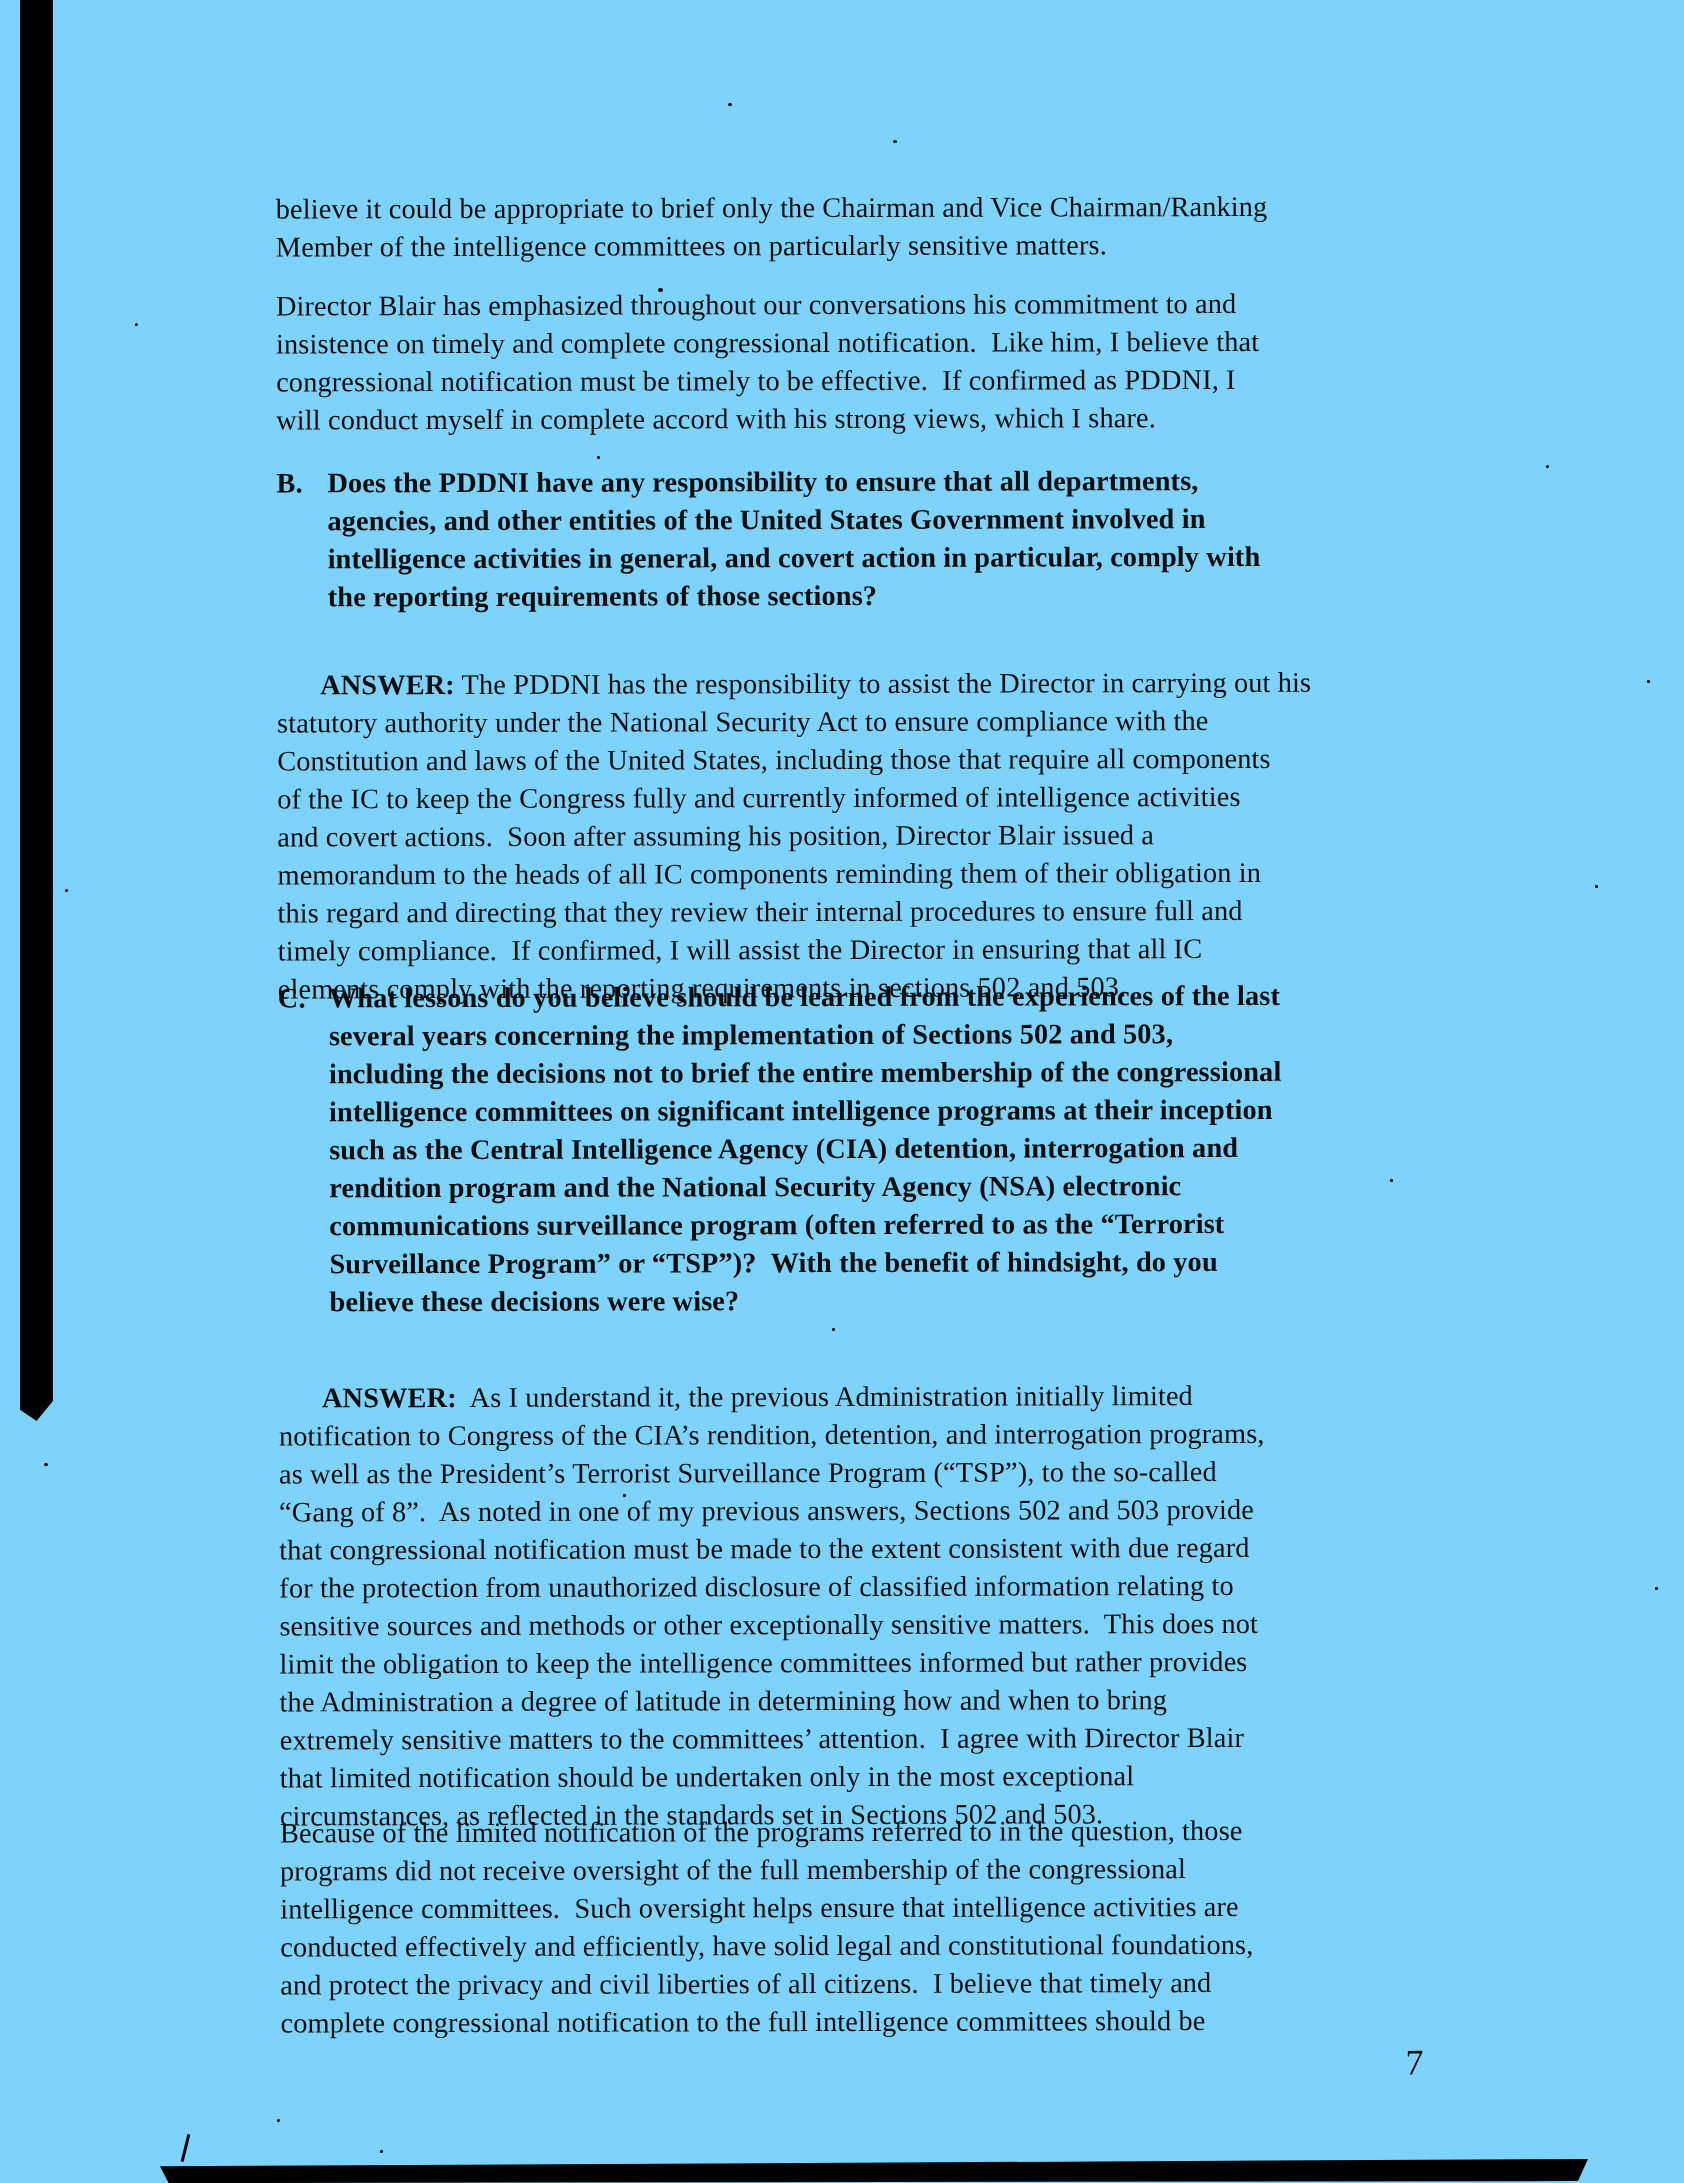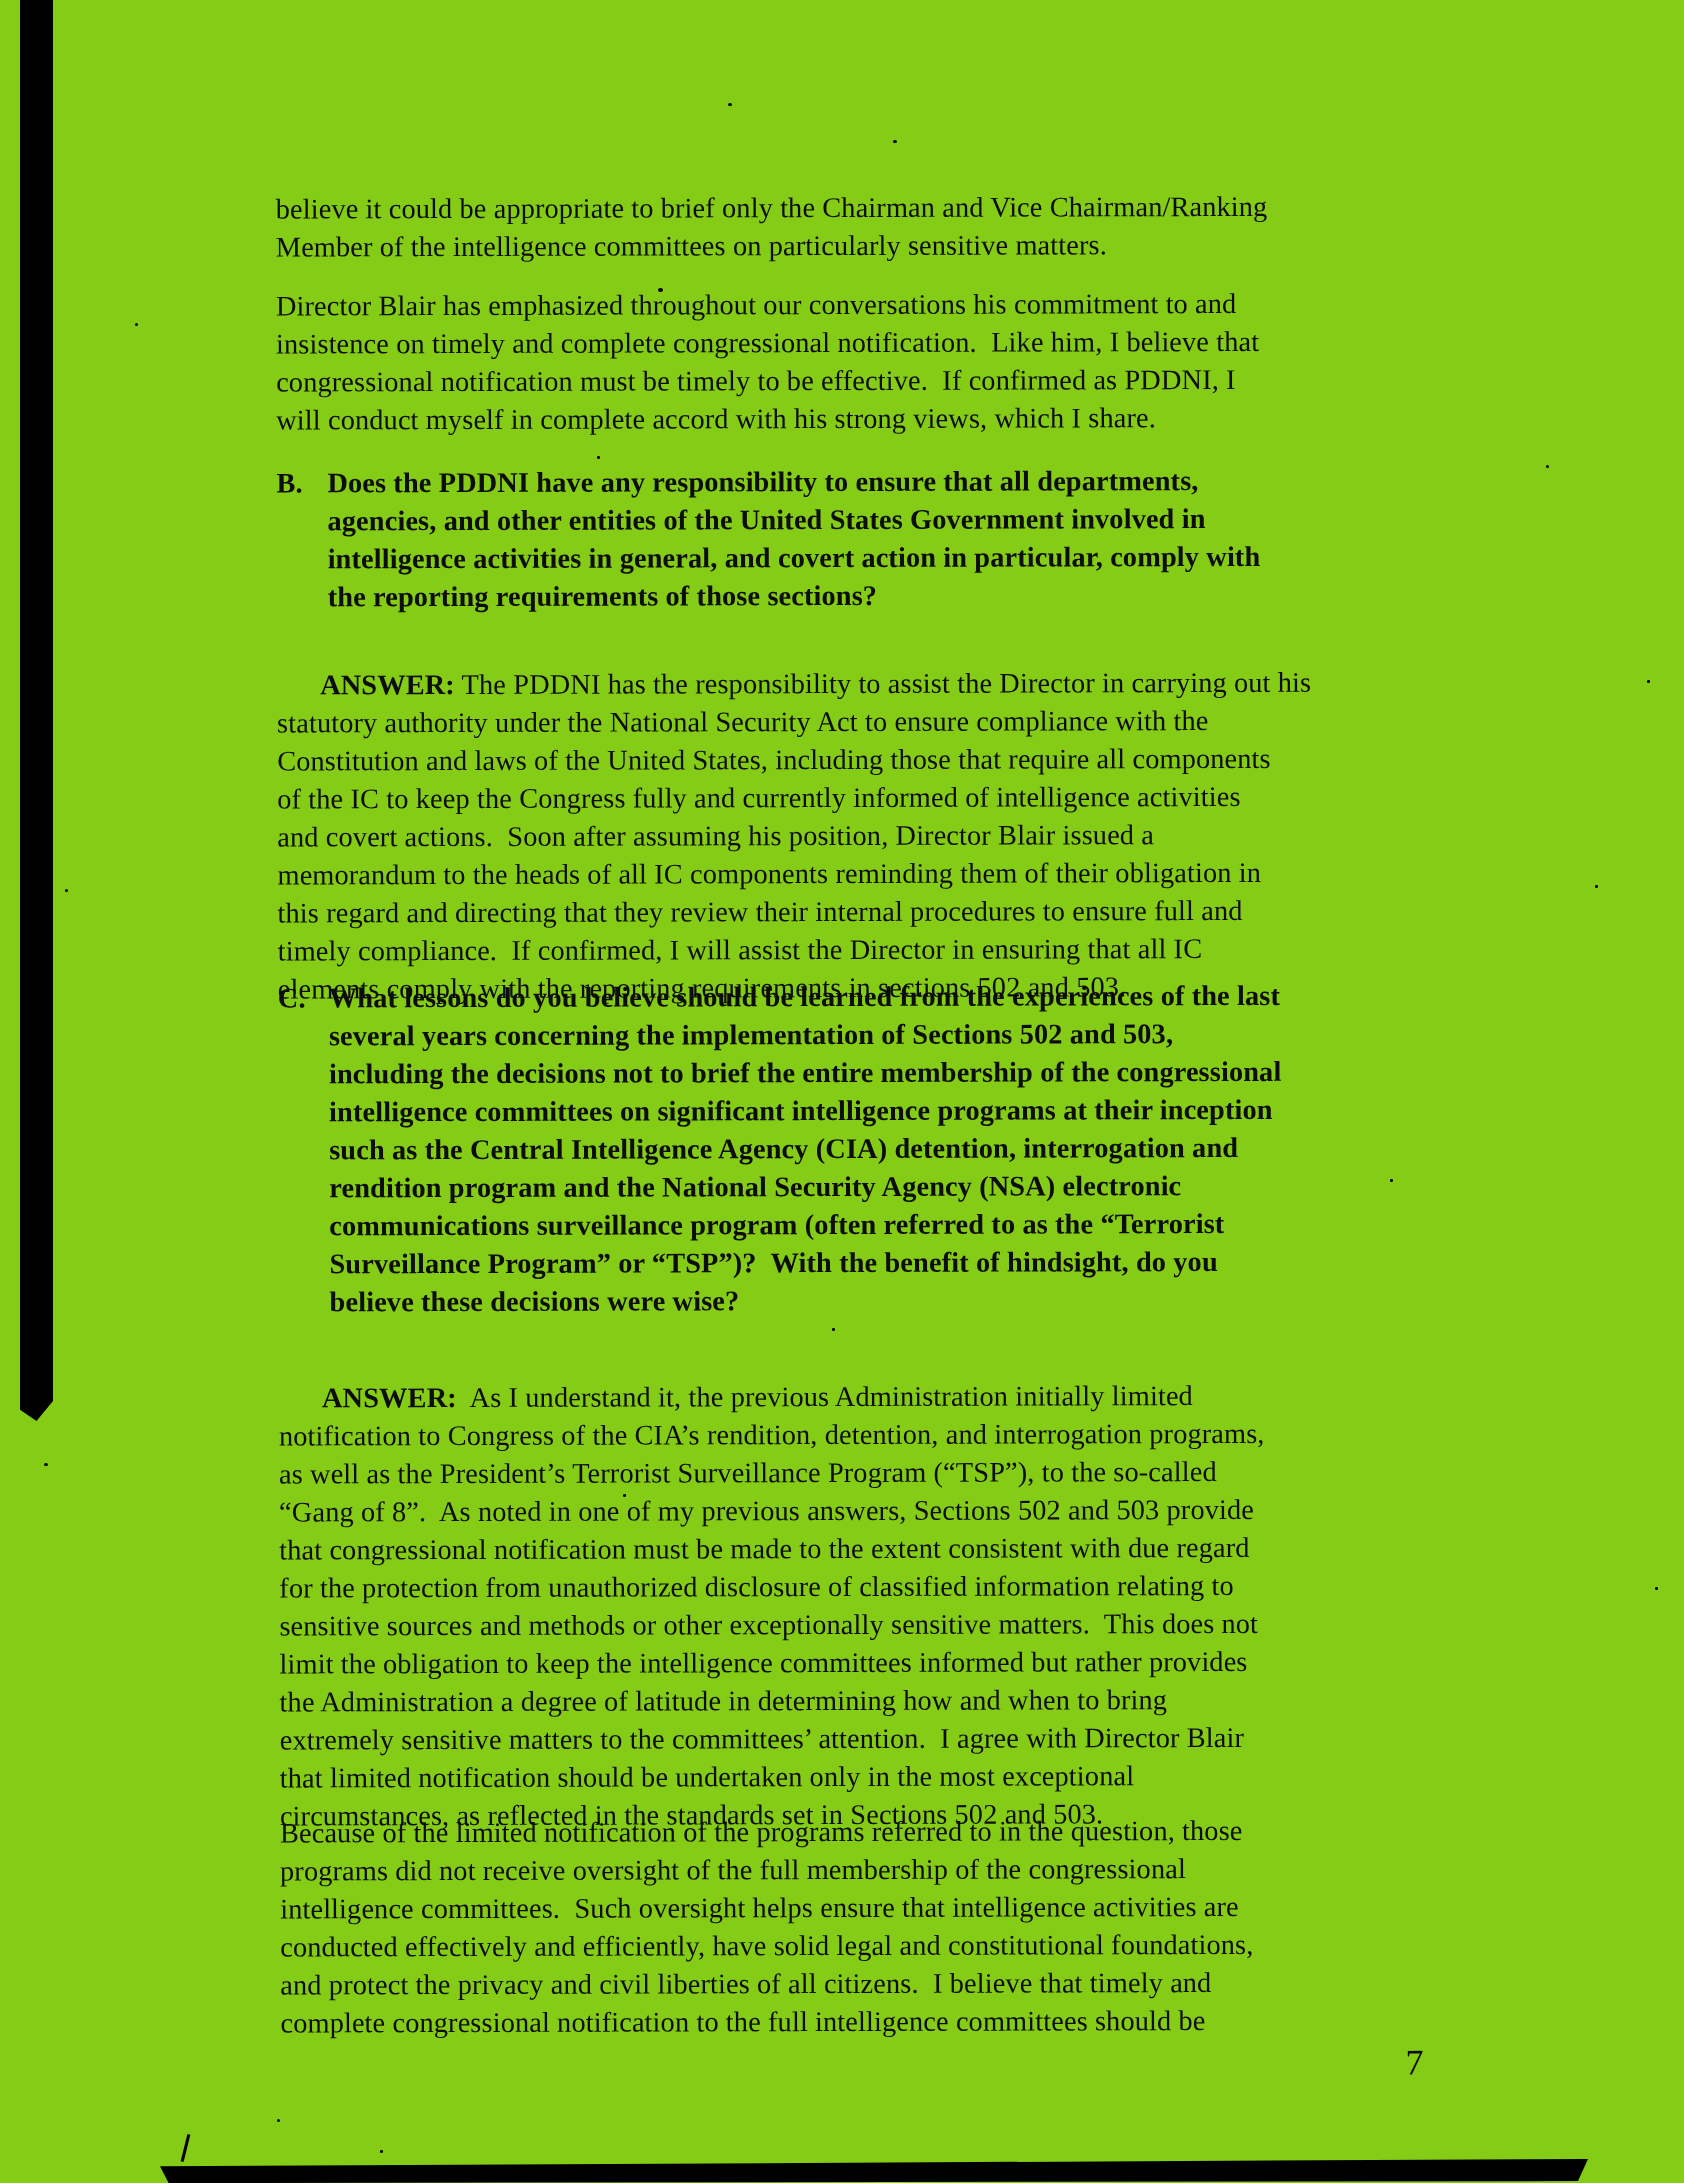--- a/index.html
+++ b/index.html
@@ -1,20 +1,20 @@
 <!DOCTYPE html>
 <html style="font-size:10.6px"><head>
 <meta charset="utf-8">
 <style>
   html,body{margin:0;padding:0;}
   body{
     width:1684px;height:2183px;background:#ffffff;position:relative;
     font-family:"Liberation Serif", serif;color:#0d0d0d;overflow:hidden;
   }
-  .page{position:absolute;inset:0;background:#84cc16;overflow:hidden;font-family:Liberation Serif, serif;}
+  .page{position:absolute;inset:0;background:#7dd3fc;overflow:hidden;font-family:Liberation Serif, serif;}
   .textlayer{
     position:absolute;inset:0;
     transform:rotate(-0.15deg);transform-origin:842px 1092px;
   }
   .para{
     position:absolute;left:278px;margin:0;
     font-size:28.4px;line-height:38px;white-space:pre;letter-spacing:0.1px;
   }
   .q{font-weight:bold;display:flex;}
   .q .qlabel{width:51px;flex:none;white-space:pre;}

